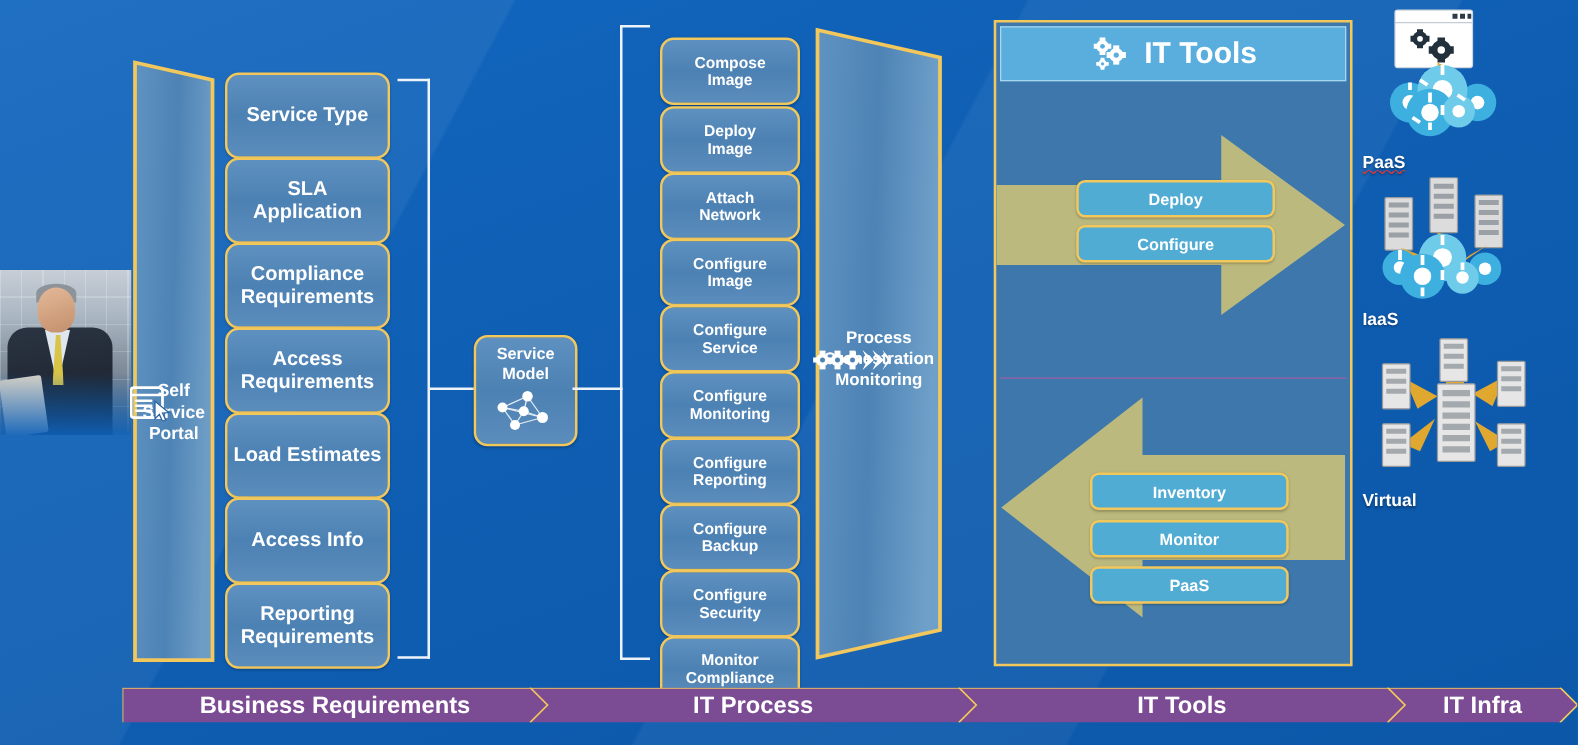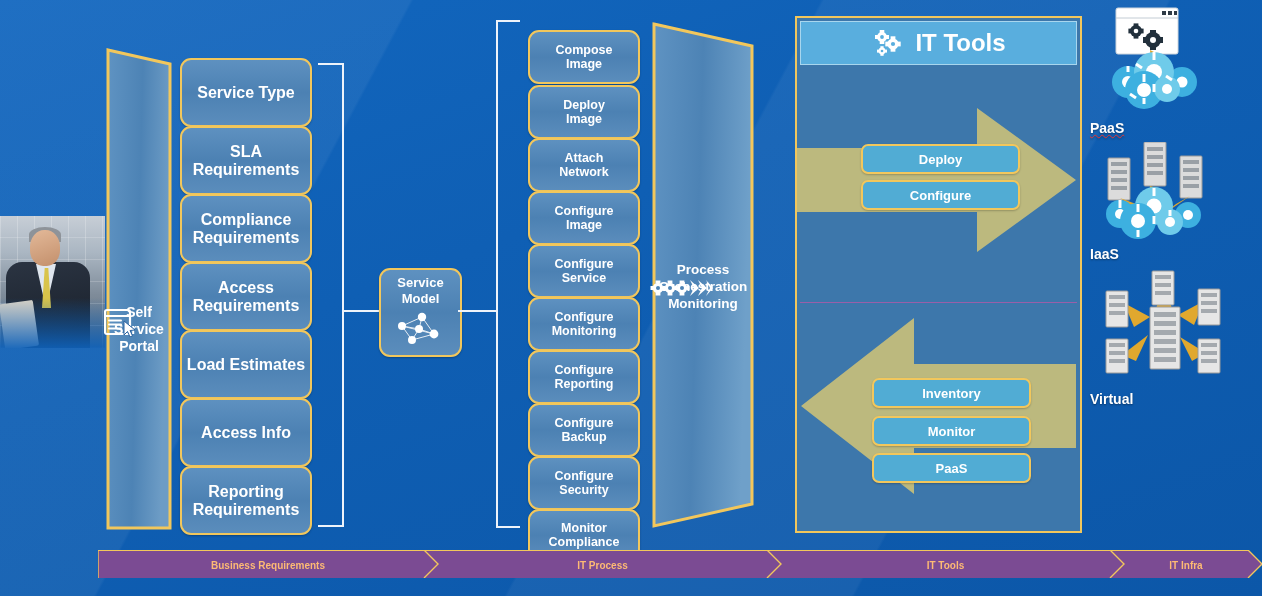--- a/index.html
+++ b/index.html
@@ -93,21 +93,21 @@
   .infra .nm.sp{
     text-decoration:underline;
     text-decoration-style:wavy;
     text-decoration-color:#e03636;
     text-decoration-thickness:1px;
   }
 
   
   #chev{position:absolute;left:98px;top:550px;height:28px;}
   .chev{position:absolute;height:28px;display:flex;align-items:center;justify-content:center;
-    color:#fdba74;font-size:10px;font-weight:bold;
+    color:#ffffff;font-size:19px;font-weight:bold;
     background:#7b4b93;border-top:1px solid #f2c75c;border-bottom:1px solid #f2c75c;}
   .chev .txt{position:relative;z-index:2;}
 </style>
 </head>
 <body>
 
 <div id="stage">
 
   <div class="photo">
     <div class="winlines"></div>
@@ -147,21 +147,21 @@
       </svg>
     </div>
   </div>
 
   <div class="col1">
     <div class="rbox" style="left:180px;top:58px;width:128px;height:65px;">
         <span>Service Type</span>
       </div>
     <div class="rbox" style="left:180px;top:126px;width:128px;height:65px;">
         <span style="white-space:pre-line">SLA
-Requirements</span>
+Application</span>
       </div>
     <div class="rbox" style="left:180px;top:194px;width:128px;height:65px;">
         <span style="white-space:pre-line">Compliance
 Requirements</span>
       </div>
     <div class="rbox" style="left:180px;top:262px;width:128px;height:65px;">
         <span style="white-space:pre-line">Access
 Requirements</span>
       </div>
     <div class="rbox" style="left:180px;top:330px;width:128px;height:65px;">

